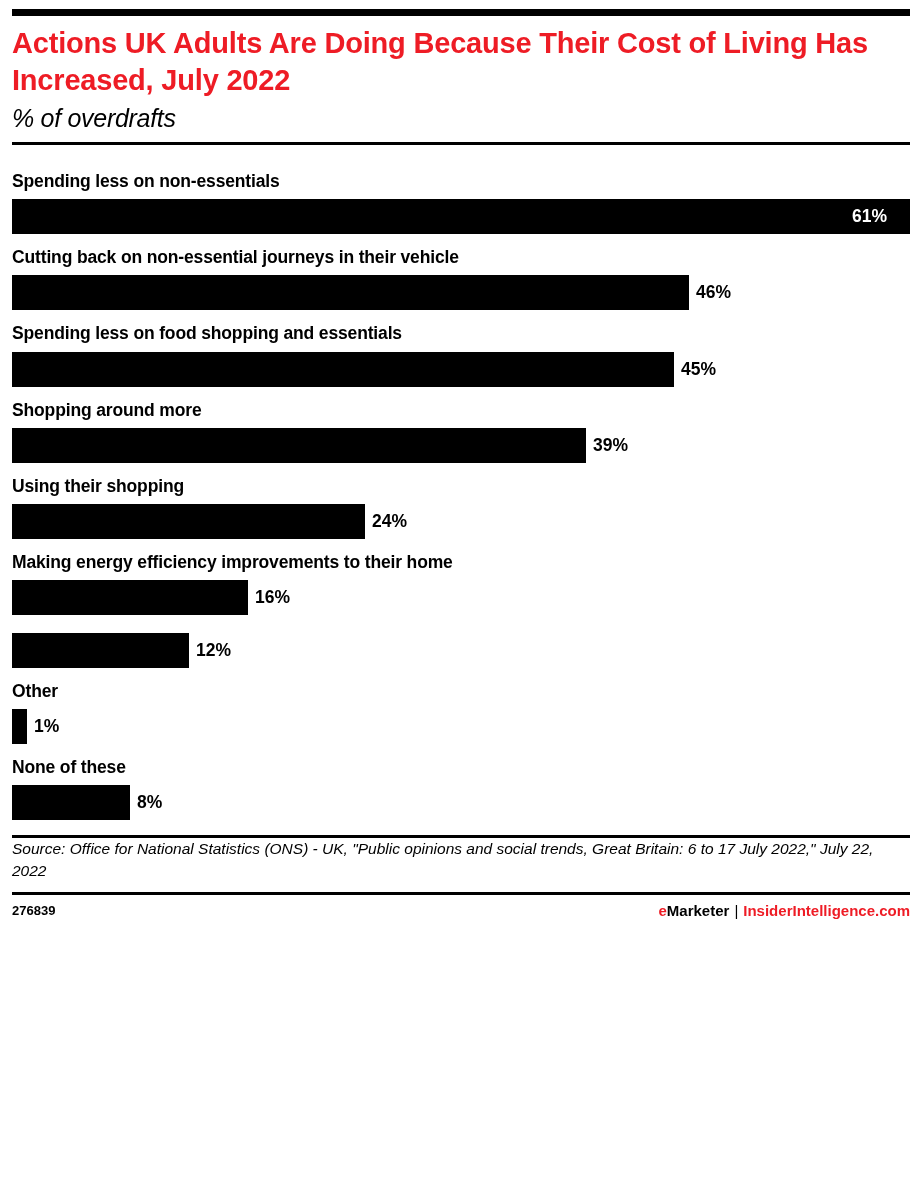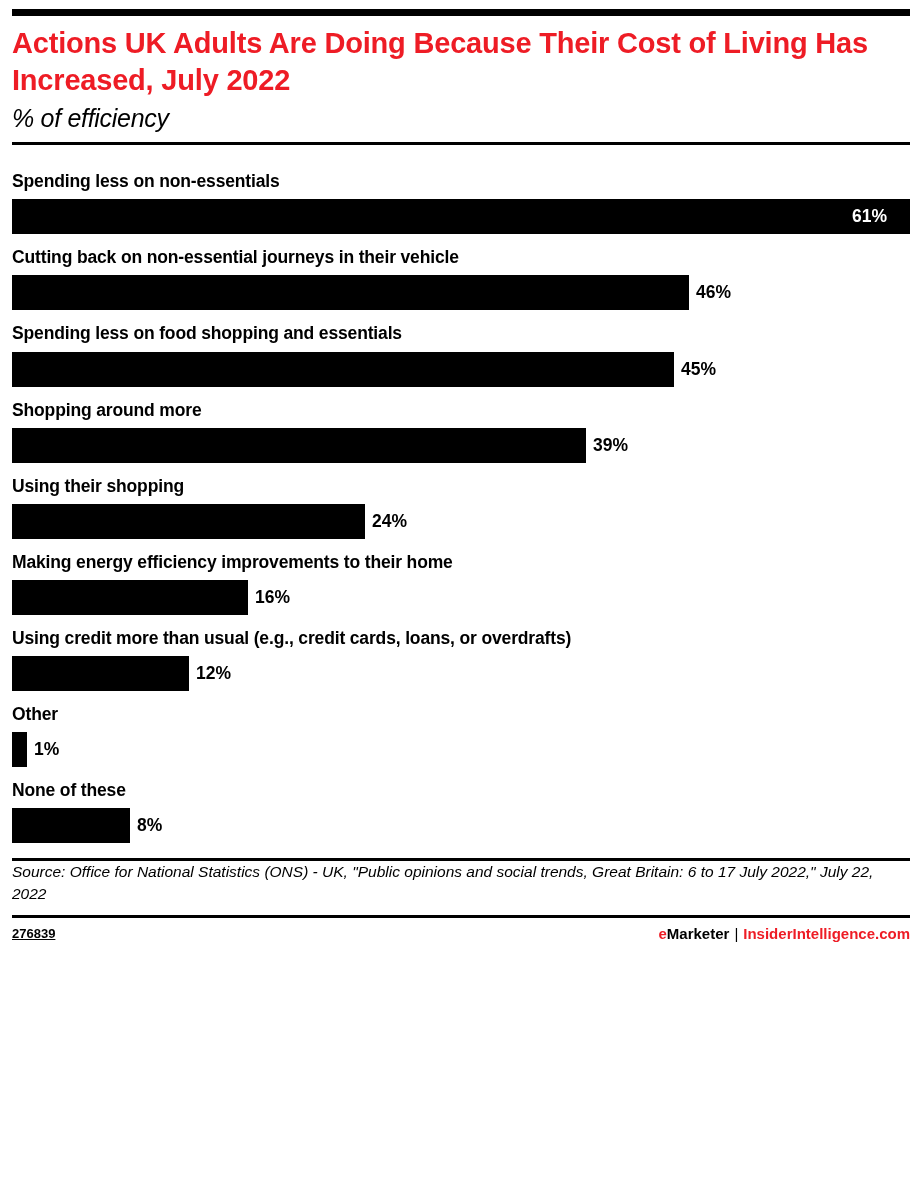--- a/index.html
+++ b/index.html
@@ -120,32 +120,31 @@
     font-weight: normal;
     padding: 0 5px;
   }
   .brand .ii {
     color: #ee1c25;
     font-weight: bold;
   }
   .idnum {
     font-size: 13px;
     font-weight: bold;
-    text-decoration: underline;
   }
 </style>
 </head>
 <body>
 
 <div class="page">
 
   <div class="top-rule"></div>
 
   <div class="title">Actions UK Adults Are Doing Because Their Cost of Living Has Increased, July 2022</div>
-  <div class="subtitle">% of efficiency</div>
+  <div class="subtitle">% of overdrafts</div>
 
   <div class="rule-thin"></div>
 
   <div class="chart" id="chart">
       <div class="row">
         <div class="row-label">Spending less on non-essentials</div>
         <div class="bar-line">
           <div class="bar" style="width: 898px; background: rgb(0, 0, 0);"></div>
           <div class="bar-value inside">61%</div>
         </div>
@@ -179,21 +178,20 @@
         </div>
       </div>
       <div class="row">
         <div class="row-label">Making energy efficiency improvements to their home</div>
         <div class="bar-line">
           <div class="bar" style="width: 236px; background: rgb(0, 0, 0);"></div>
           <div class="bar-value">16%</div>
         </div>
       </div>
       <div class="row">
-        <div class="row-label">Using credit more than usual (e.g., credit cards, loans, or overdrafts)</div>
         <div class="bar-line">
           <div class="bar" style="width: 177px; background: rgb(0, 0, 0);"></div>
           <div class="bar-value">12%</div>
         </div>
       </div>
       <div class="row">
         <div class="row-label">Other</div>
         <div class="bar-line">
           <div class="bar" style="width: 15px; background: rgb(0, 0, 0);"></div>
           <div class="bar-value">1%</div>

